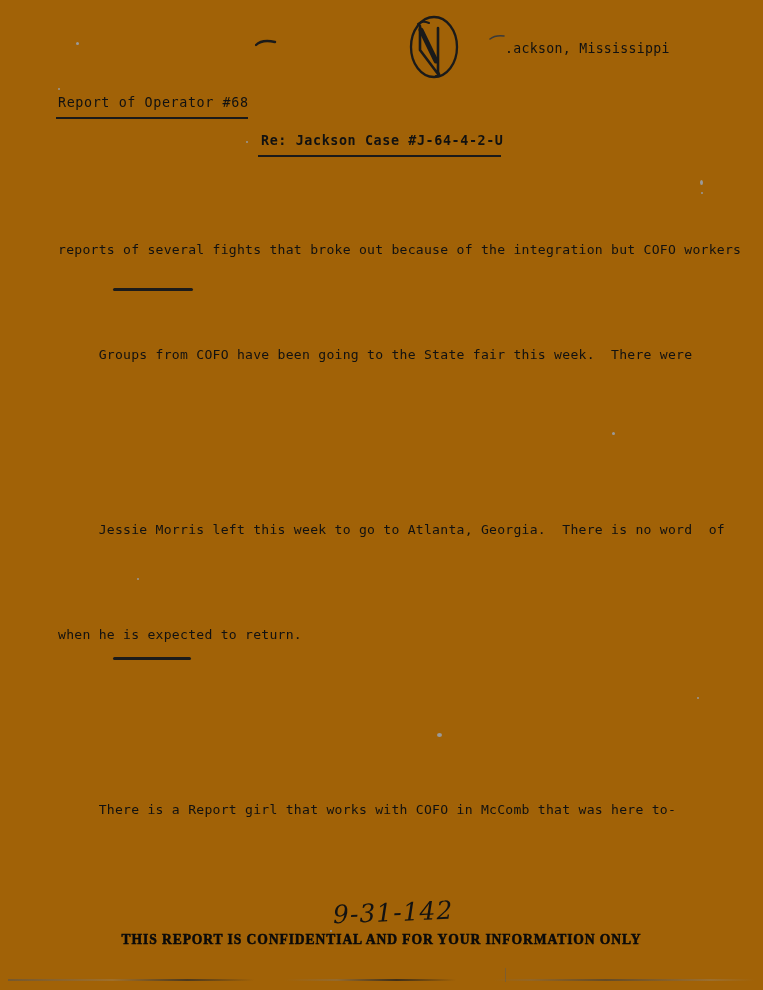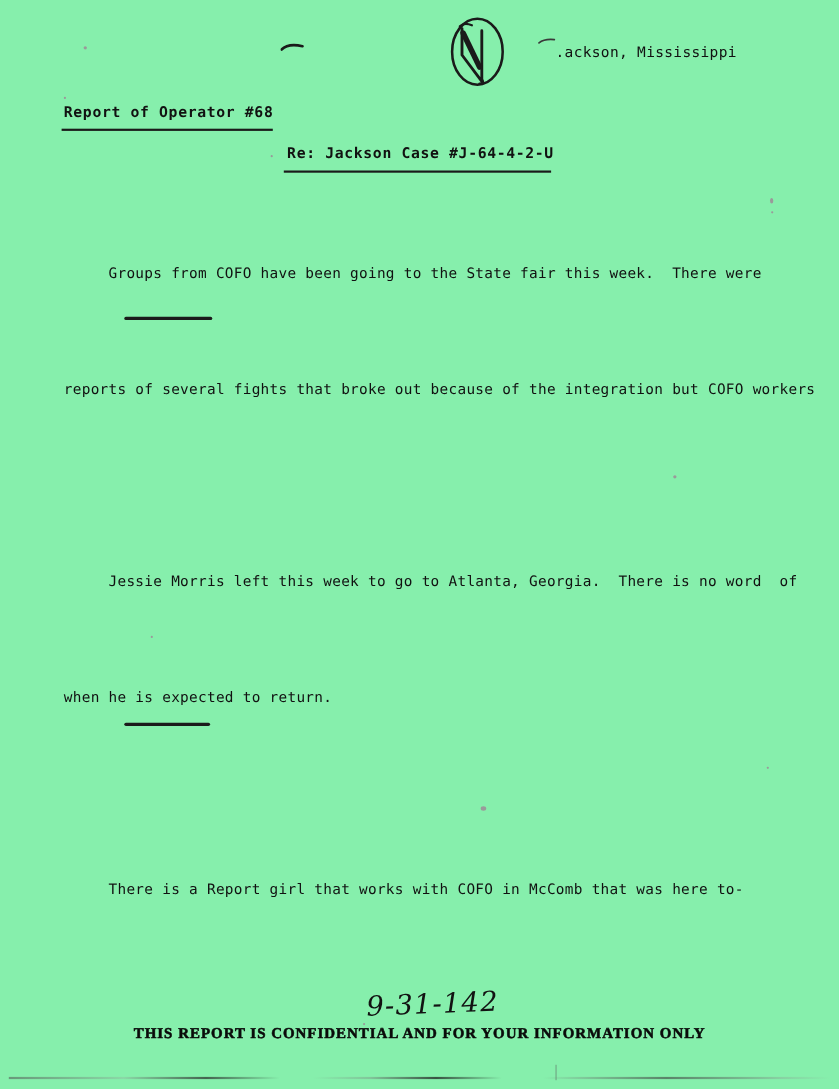--- a/index.html
+++ b/index.html
@@ -12,21 +12,21 @@
     height: 990px;
     position: relative;
     overflow: hidden;
     font-family: "DejaVu Sans Mono", "Liberation Mono", monospace;
     color: #111111;
   }
 
   .page {
     position: absolute;
     inset: 0;
-    background: #86efac;
+    background: #a16207;
   }
 
   
   .dateline {
     position: absolute;
     left: 505px;
     top: 38px;
     font-size: 13.2px;
     line-height: 21px;
     letter-spacing: 0.3px;
@@ -56,21 +56,21 @@
     width: 16px;
     height: 10px;
   }
 
   
   .report-title {
     position: absolute;
     left: 58px;
     top: 95px;
     font-size: 13.4px;
-    font-weight: bold;
+    font-weight: normal;
     letter-spacing: 0.6px;
     white-space: nowrap;
   }
   .case-title {
     position: absolute;
     left: 261px;
     top: 133px;
     font-size: 13.4px;
     font-weight: bold;
     letter-spacing: 0.6px;
@@ -209,22 +209,22 @@
 
   <div class="report-title">Report of Operator #68</div>
   <div class="ul-bar ul-report"></div>
 
   <div class="case-title">Re: Jackson Case #J-64-4-2-U</div>
   <div class="ul-bar ul-case"></div>
 
   <div class="body-text">
 
     <p>
+      <span class="ln">reports of several fights that broke out because of the integration but COFO workers</span>
       <span class="ln">     Groups from COFO have been going to the State fair this week.  There were</span>
-      <span class="ln">reports of several fights that broke out because of the integration but COFO workers</span>
     </p>
 
     <p>
       <span class="ln">     Jessie Morris left this week to go to Atlanta, Georgia.  There is no word  of</span>
       <span class="ln">when he is expected to return.</span>
     </p>
 
     <p>
       <span class="ln">     There is a Report girl that works with COFO in McComb that was here to-</span>
       

